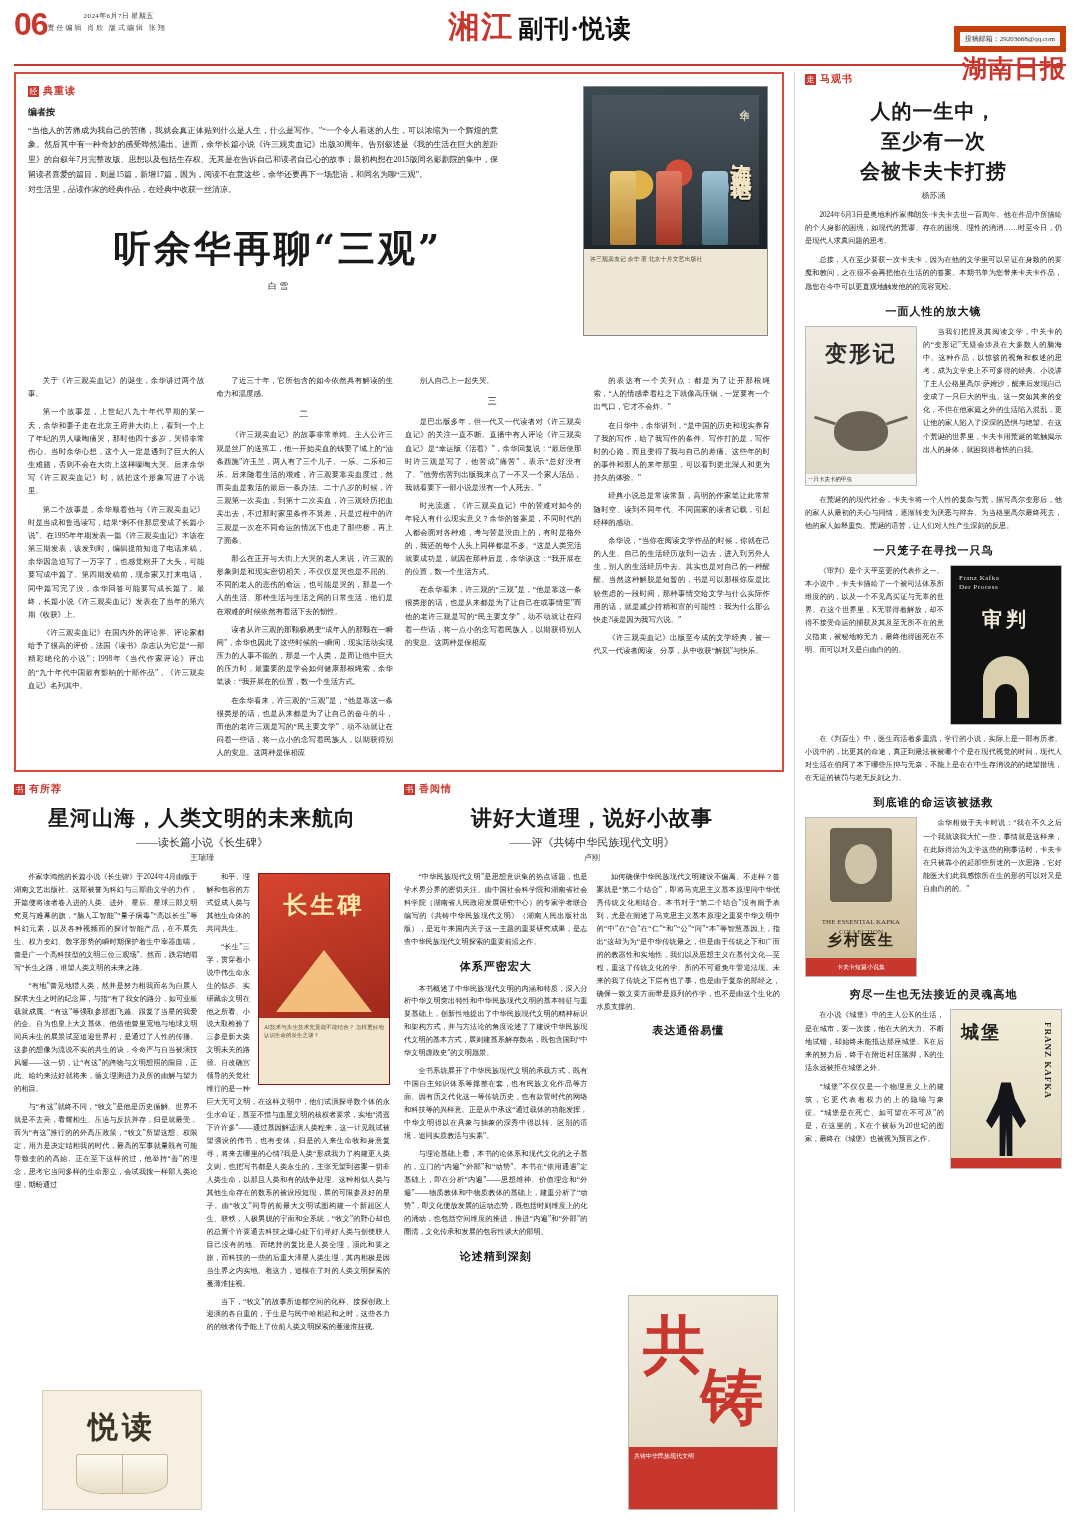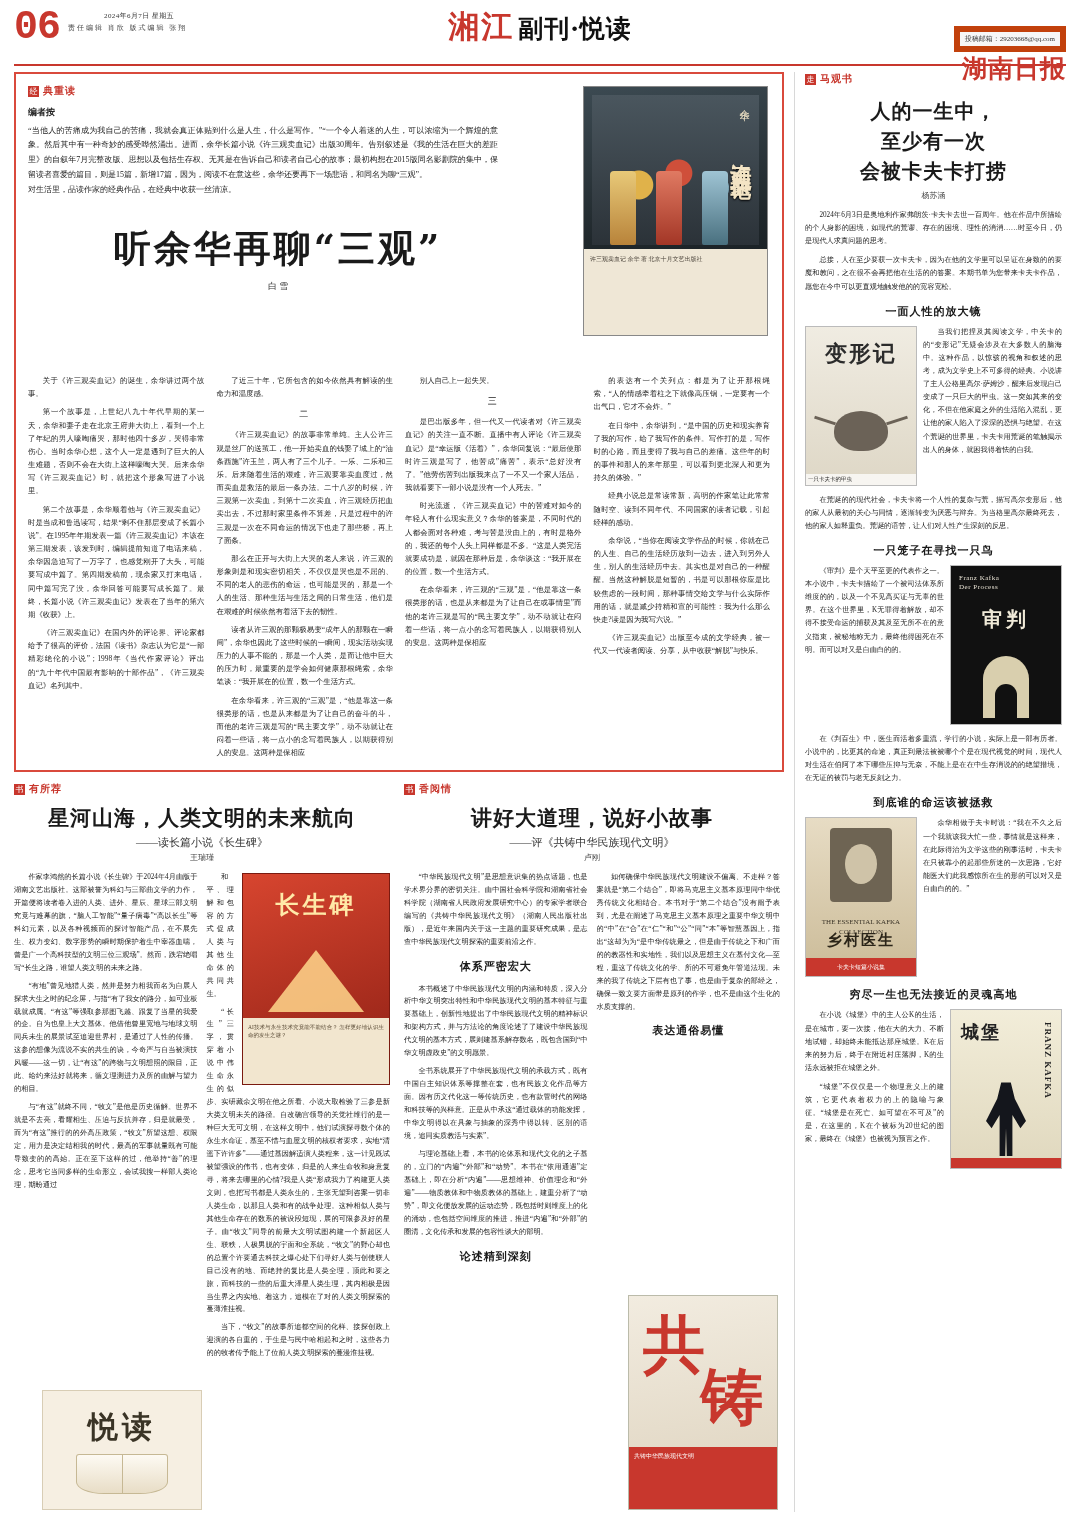--- a/index.html
+++ b/index.html
@@ -10,23 +10,23 @@
     font-family:"Liberation Serif", serif;
     color:#1a1a1a;
     position:relative;
     overflow:hidden;
   }
   .page { width:1080px; height:1529px; position:relative; padding:0 14px; }
 
   
   .masthead { display:flex; align-items:flex-start; height:62px; padding-top:8px; position:relative; }
   .page-num {
-    font-family:Liberation Mono, monospace;
-    font-size:40px; font-weight:bold; color:#c8372d; line-height:1;
-    margin-right:8px; letter-spacing:-1px;
+    font-family:Liberation Sans, sans-serif;
+    font-size:32px; font-weight:bold; color:#c8372d; line-height:1;
+    margin-right:0; letter-spacing:-1px;
   }
   .mast-meta { font-size:7px; color:#333; line-height:1.7; padding-top:3px; }
   .mast-meta .row1 { letter-spacing:0.4px;margin-left:36px; }
   .mast-meta .row2 { letter-spacing:2px; color:#444; }
   .mast-title {
     position:absolute; left:0; right:0; top:6px; text-align:center;
     pointer-events:none;
   }
   .mast-title .big {
     font-size:31px; font-weight:bold; color:#c8372d; letter-spacing:2px;
@@ -122,21 +122,21 @@
   }
   .art-sub { font-size:11px; text-align:center; color:#333; margin-bottom:2px; }
   .art-byline { font-size:8px; text-align:center; color:#444; margin-bottom:8px; }
   .art-cols { display:flex; gap:9px; }
   .art-cols .c { flex:1; font-size:7.2px; line-height:1.8; text-align:justify; }
   .art-cols .c p { margin:0 0 5px; text-indent:2em; }
   .sub-head { font-size:11px; font-weight:bold; text-align:center; margin:8px 0 6px; letter-spacing:1px; }
 
   
   .cover-cs {
-    width:148px; height:212px; float:right; margin:2px 0 6px 8px;
+    width:132px; height:212px; float:right; margin:2px 0 6px 8px;
     background:linear-gradient(160deg,#d7452f,#8d1f14);
     border:1px solid #7a1a10; position:relative; overflow:hidden;
   }
   .cover-cs .t { position:absolute; top:10px; left:0; right:0; text-align:center; color:#ffe9a8; font-size:24px; font-weight:bold; letter-spacing:3px; }
   .cover-cs .tri {
     position:absolute; left:50%; transform:translateX(-50%); bottom:72px;
     width:0; height:0; border-left:48px solid transparent; border-right:48px solid transparent;
     border-bottom:62px solid rgba(255,215,140,.85);
   }
   .cover-cs .f { position:absolute; left:0; right:0; bottom:0; height:66px; background:#f2e6cf; font-size:5.5px; color:#5a4b36; padding:5px; line-height:1.5; }

